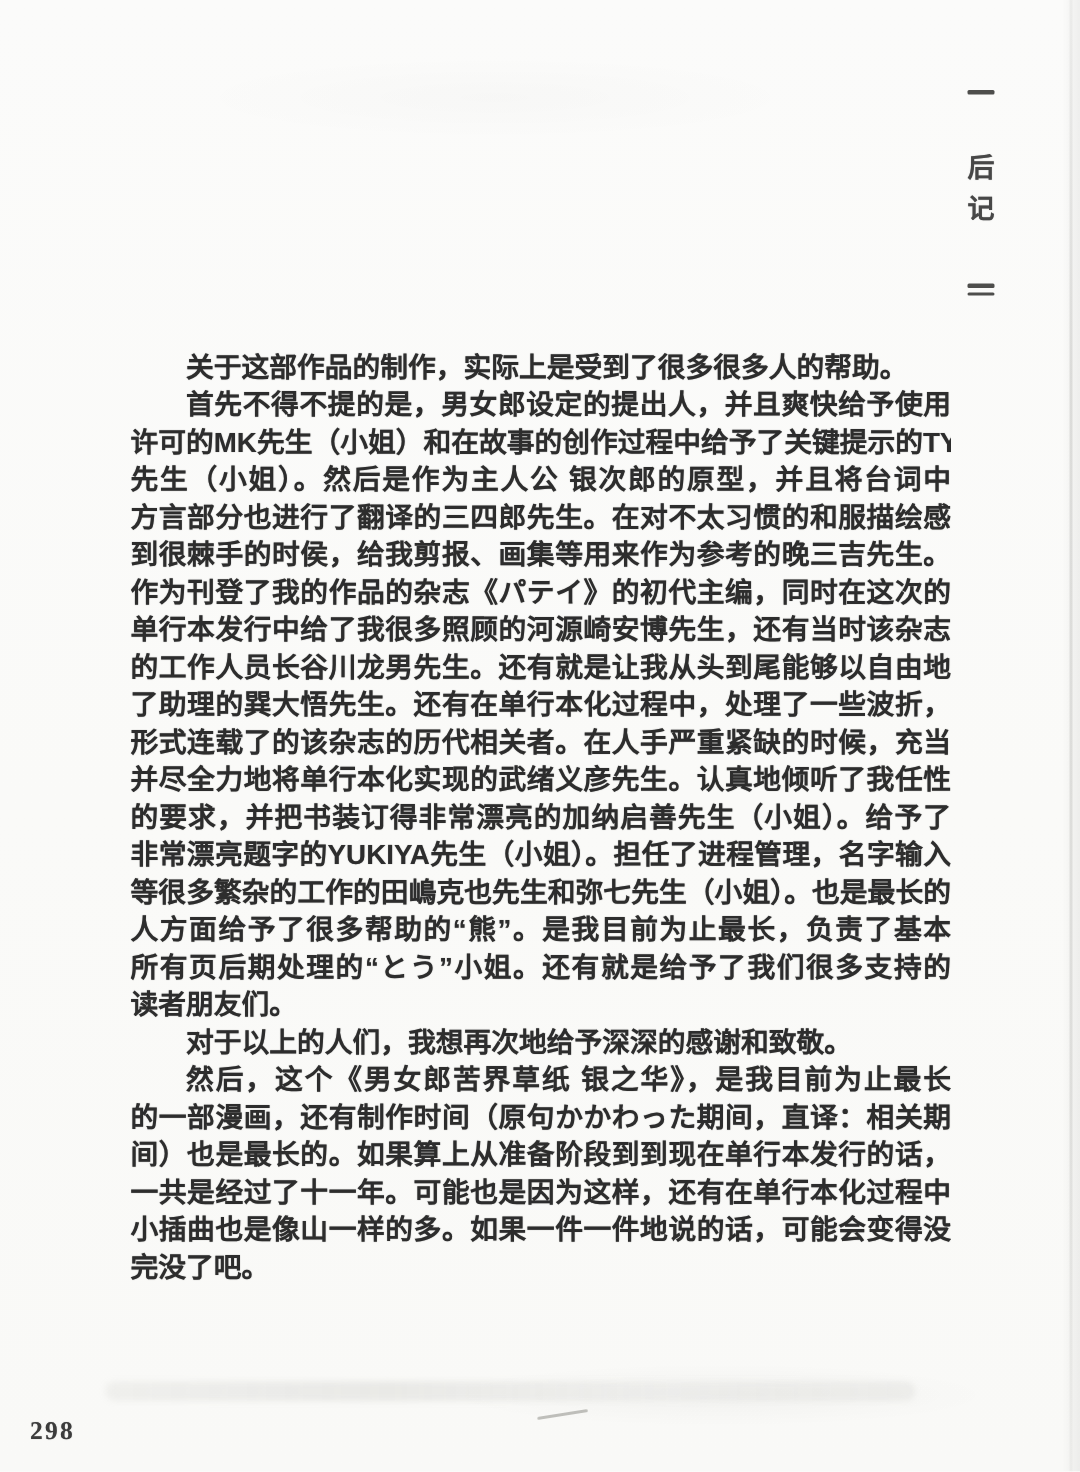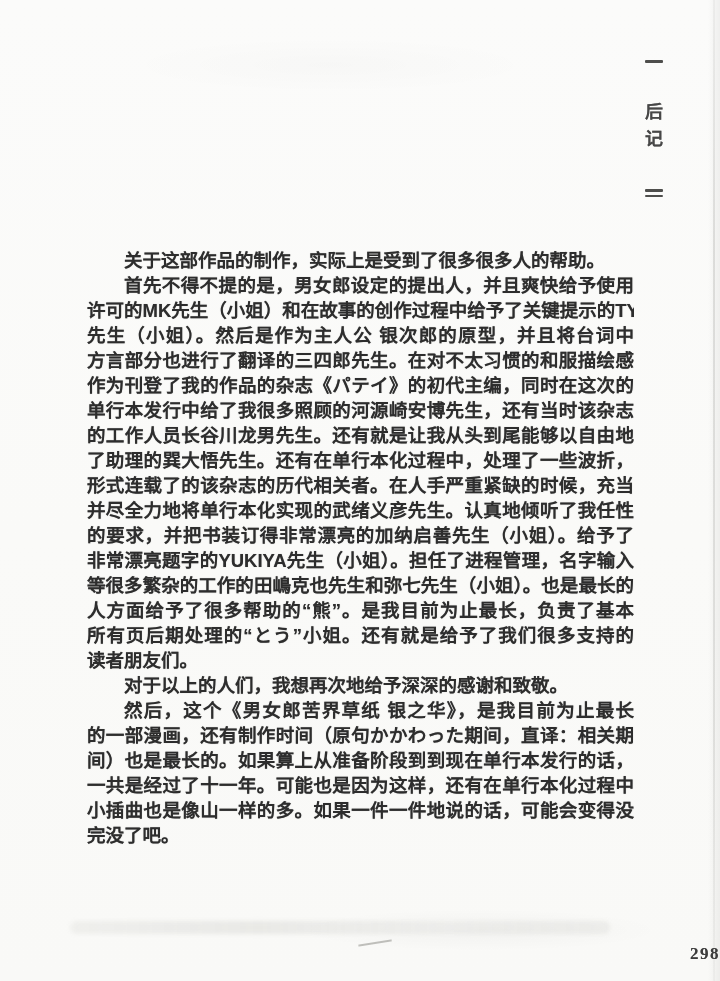--- a/index.html
+++ b/index.html
@@ -37,38 +37,38 @@
   .hchar{
     font-size:18px;line-height:27px;font-weight:600;
     letter-spacing:0;margin-top:0;
     text-shadow:0 0 0.6px rgba(70,70,70,0.55);
   }
   .hchar.first{margin-top:36px;}
   .rule-double{margin-top:36px;display:flex;flex-direction:column;gap:3px;align-items:center;}
   .rule-double span{display:block;width:18px;height:2.5px;background:#4e4e4c;border-radius:1px;}
   
   .body-text{
-    position:absolute;left:87px;top:248px;width:547px;
+    position:absolute;left:87px;top:232px;width:547px;
     color:var(--ink);
     font-size:18.5px;font-weight:600;
     text-shadow:0 0 0.7px rgba(45,45,45,0.5);
   }
   .para{margin:0;}
   .para + .para{}
   .line{
     height:25px;line-height:25px;
     text-align:justify;text-align-last:justify;
     white-space:nowrap;overflow:hidden;
   }
   .line.first{text-indent:2em;}
   .line.last{text-align-last:left;}
   
   .footer{
     position:absolute;left:0;top:944px;width:720px;
-    text-align:right;
+    text-align:left;
   }
   .page-number{
     display:inline-block;margin-left:20px;
     font-family:"Liberation Serif","DejaVu Serif",serif;
     font-weight:700;font-size:17px;letter-spacing:1.5px;
     color:var(--page-number-ink);
     text-shadow:0 0 0.6px rgba(60,60,60,0.5);
   }
   
   .smudge-band{
@@ -102,20 +102,21 @@
 
   <main class="body-text" id="body-text">
       <div class="para">
         <div class="line first last">关于这部作品的制作，实际上是受到了很多很多人的帮助。</div>
       </div>
       <div class="para">
         <div class="line first">首先不得不提的是，男女郎设定的提出人，并且爽快给予使用</div>
         <div class="line">许可的MK先生（小姐）和在故事的创作过程中给予了关键提示的TY</div>
         <div class="line">先生（小姐）。然后是作为主人公 银次郎的原型，并且将台词中</div>
         <div class="line">方言部分也进行了翻译的三四郎先生。在对不太习惯的和服描绘感</div>
+        <div class="line">到很棘手的时侯，给我剪报、画集等用来作为参考的晚三吉先生。</div>
         <div class="line">作为刊登了我的作品的杂志《パテイ》的初代主编，同时在这次的</div>
         <div class="line">单行本发行中给了我很多照顾的河源崎安博先生，还有当时该杂志</div>
         <div class="line">的工作人员长谷川龙男先生。还有就是让我从头到尾能够以自由地</div>
         <div class="line">了助理的巽大悟先生。还有在单行本化过程中，处理了一些波折，</div>
         <div class="line">形式连载了的该杂志的历代相关者。在人手严重紧缺的时候，充当</div>
         <div class="line">并尽全力地将单行本化实现的武绪义彦先生。认真地倾听了我任性</div>
         <div class="line">的要求，并把书装订得非常漂亮的加纳启善先生（小姐）。给予了</div>
         <div class="line">非常漂亮题字的YUKIYA先生（小姐）。担任了进程管理，名字输入</div>
         <div class="line">等很多繁杂的工作的田嶋克也先生和弥七先生（小姐）。也是最长的</div>
         <div class="line">人方面给予了很多帮助的“熊”。是我目前为止最长，负责了基本</div>

